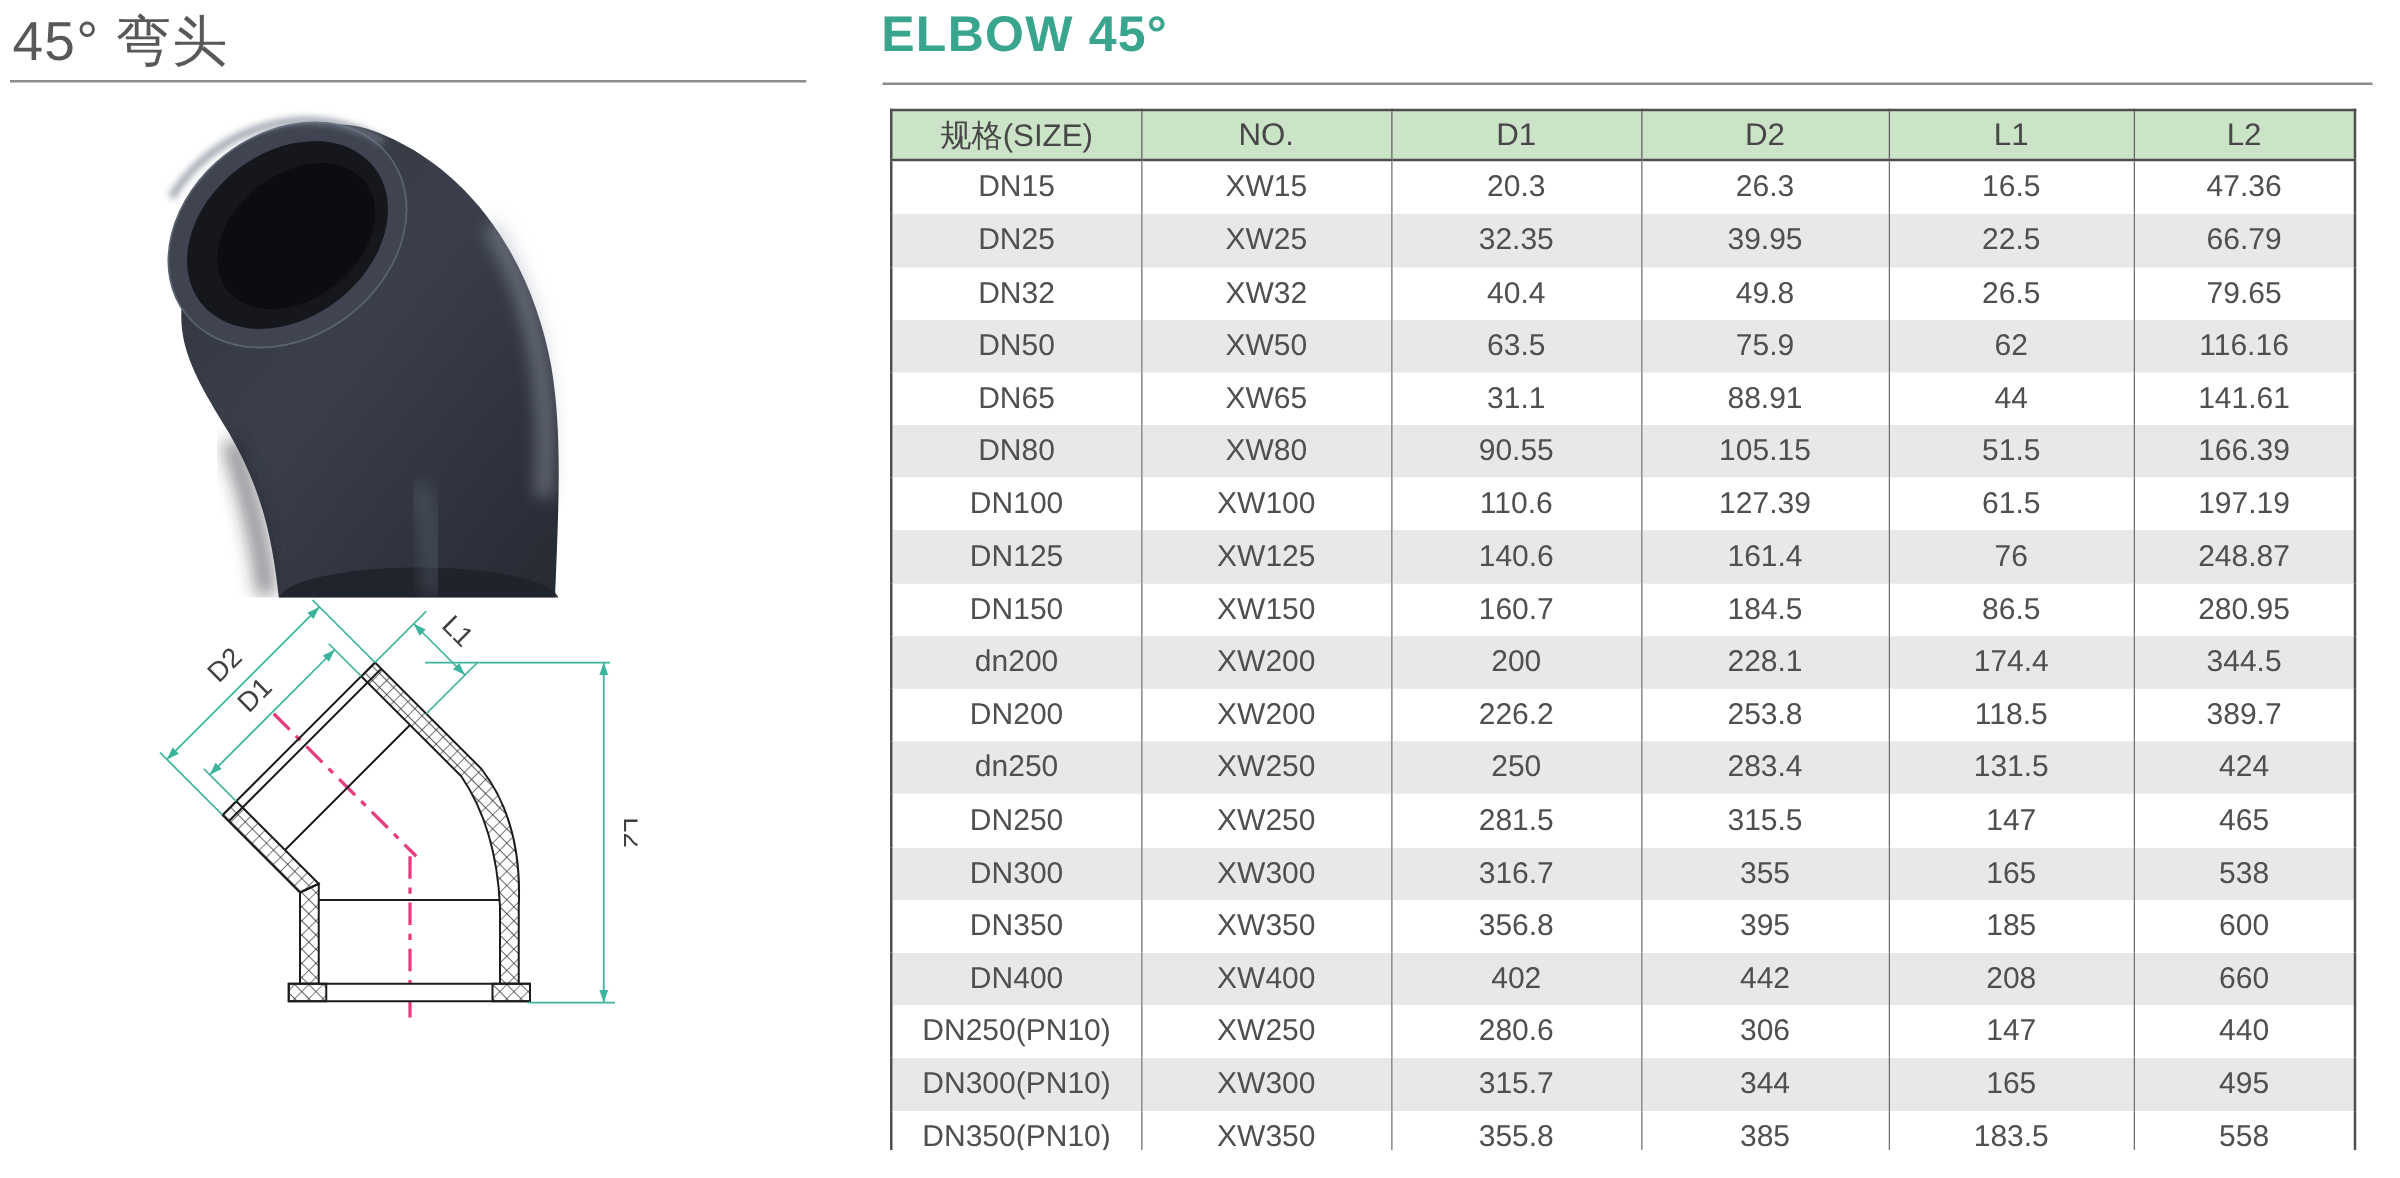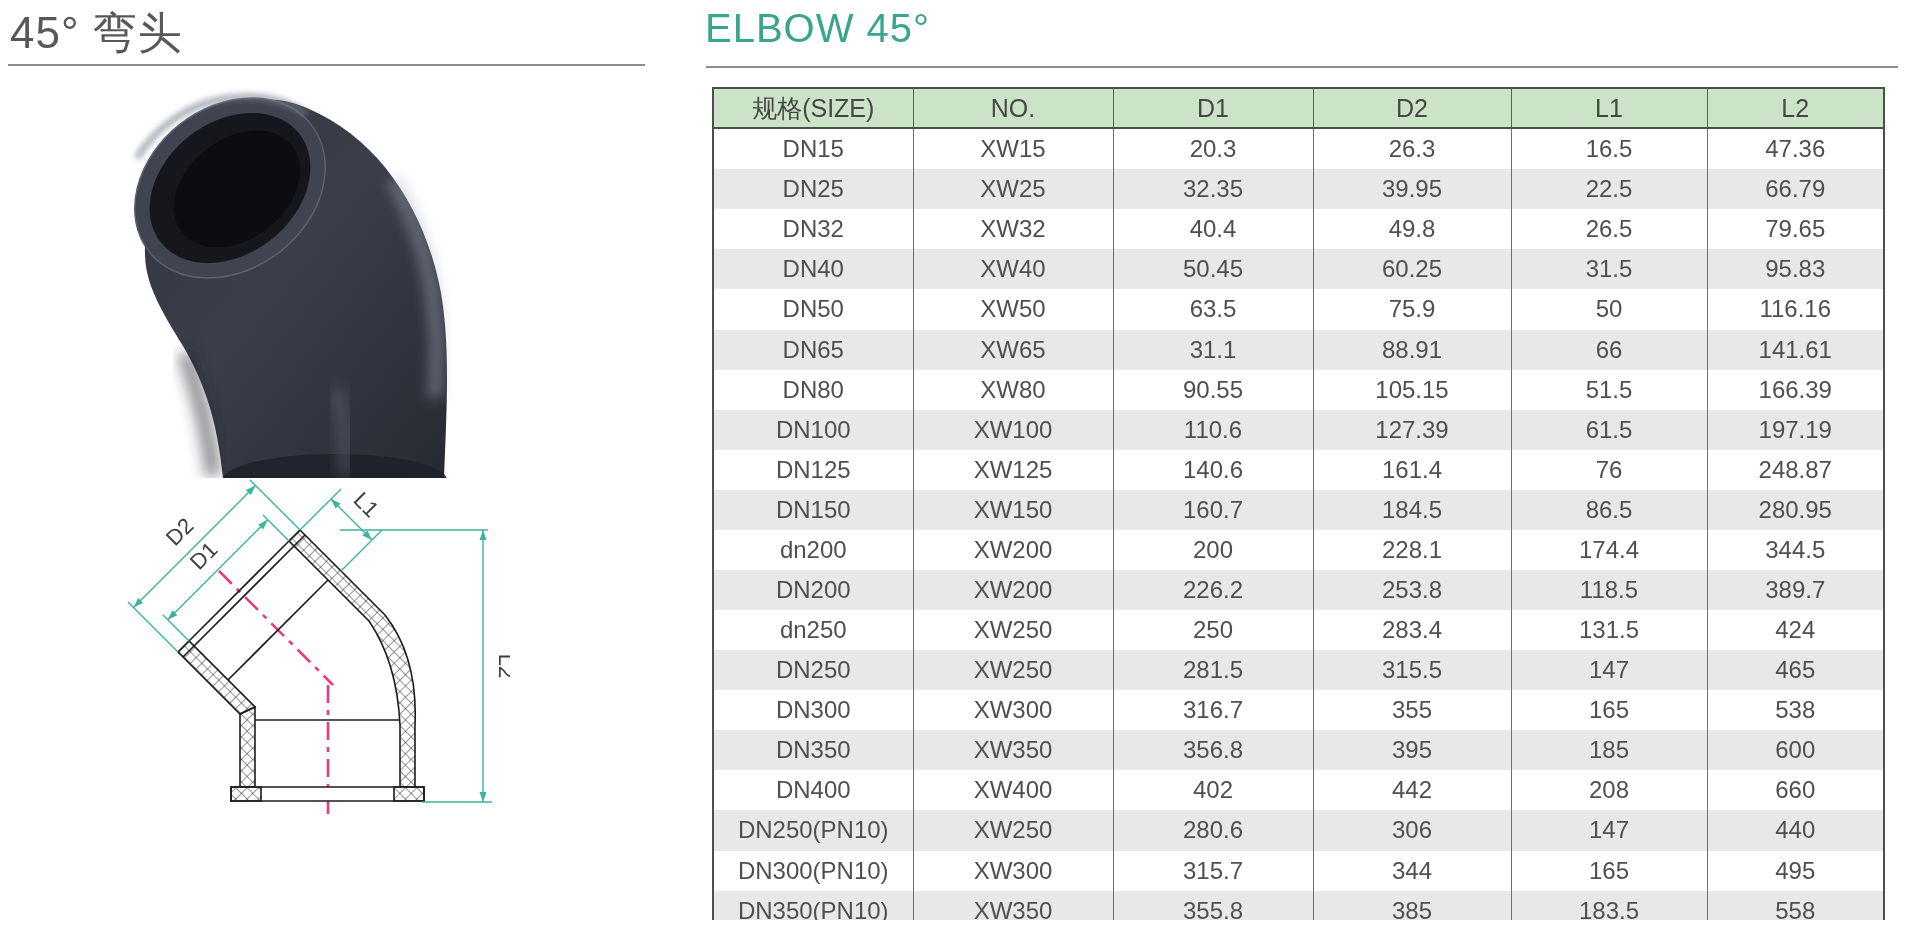--- a/index.html
+++ b/index.html
@@ -2,21 +2,21 @@
 <html style="--accent: #3aa58e; --header-bg: #cbe3c6; --alt-bg: #e8e8e8; --cell-color: #4f4f4f;"><head>
 <meta charset="utf-8">
 <style>
   html,body{margin:0;padding:0;background:#fff;}
   .page{position:relative;width:1920px;height:920px;background:#fff;overflow:hidden;
         font-family:"Liberation Sans","DejaVu Sans",sans-serif;}
   .title-cn{position:absolute;left:10px;top:4px;font-size:44px;color:#57585a;letter-spacing:1px;white-space:nowrap;}
   .rule{position:absolute;height:2px;background:#8c8c8c;}
   .rule-left{left:8px;top:64px;width:637px;}
   .rule-right{left:706px;top:66px;width:1192px;}
-  .title-en{position:absolute;left:705px;top:6px;font-size:40px;color:var(--accent,#3aa58e);letter-spacing:1px;white-space:nowrap;}
+  .title-en{position:absolute;left:705px;top:6px;font-size:40px;color:var(--accent,#3aa58e);letter-spacing:1px;white-space:nowrap;font-weight:bold;}
   .photo-wrap{position:absolute;left:95px;top:88px;width:380px;height:390px;}
   .drawing-wrap{position:absolute;left:100px;top:425px;width:410px;height:400px;}
   .table-wrap{position:absolute;left:712px;top:87px;width:1171px;height:846px;}
   table.spec{width:100%;height:100%;border-collapse:collapse;table-layout:fixed;
              border:2.5px solid #4e4e4e;}
   table.spec th{background:var(--header-bg,#cbe3c6);color:#474747;font-weight:normal;
       font-size:25px;border-left:1.5px solid #5e5e5e;border-bottom:2px solid #4e4e4e;height:36px;}
   table.spec td{font-size:24px;color:var(--cell-color,#4f4f4f);text-align:center;vertical-align:middle;
       border-left:1.5px solid #6e6e6e;height:36.4px;padding:0 2px;white-space:nowrap;overflow:hidden;}
   table.spec th:first-child,table.spec td:first-child{border-left:none;}
@@ -168,41 +168,33 @@
           </tr>
           <tr>
             <td>DN32</td>
             <td>XW32</td>
             <td>40.4</td>
             <td>49.8</td>
             <td>26.5</td>
             <td>79.65</td>
           </tr>
           <tr>
-            <td>DN40</td>
-            <td>XW40</td>
-            <td>50.45</td>
-            <td>60.25</td>
-            <td>31.5</td>
-            <td>95.83</td>
-          </tr>
-          <tr>
             <td>DN50</td>
             <td>XW50</td>
             <td>63.5</td>
             <td>75.9</td>
-            <td>50</td>
+            <td>62</td>
             <td>116.16</td>
           </tr>
           <tr>
             <td>DN65</td>
             <td>XW65</td>
             <td>31.1</td>
             <td>88.91</td>
-            <td>66</td>
+            <td>44</td>
             <td>141.61</td>
           </tr>
           <tr>
             <td>DN80</td>
             <td>XW80</td>
             <td>90.55</td>
             <td>105.15</td>
             <td>51.5</td>
             <td>166.39</td>
           </tr>

